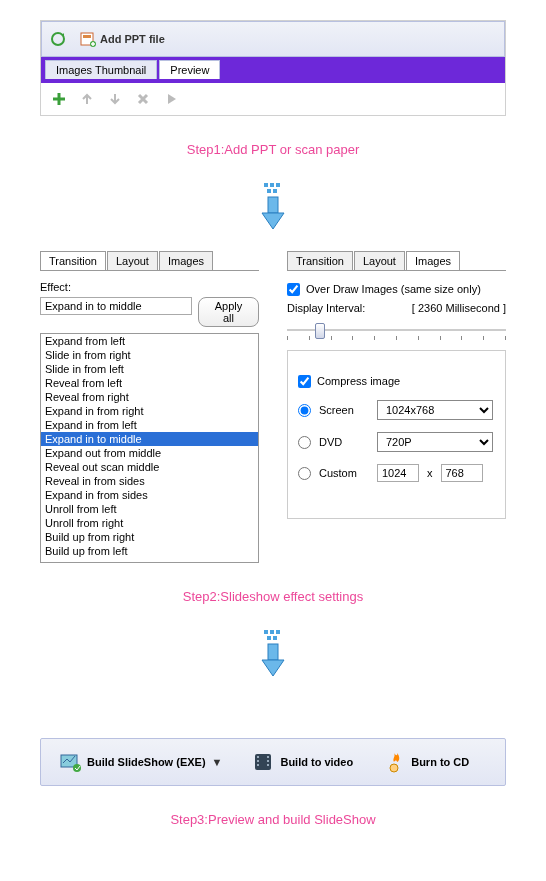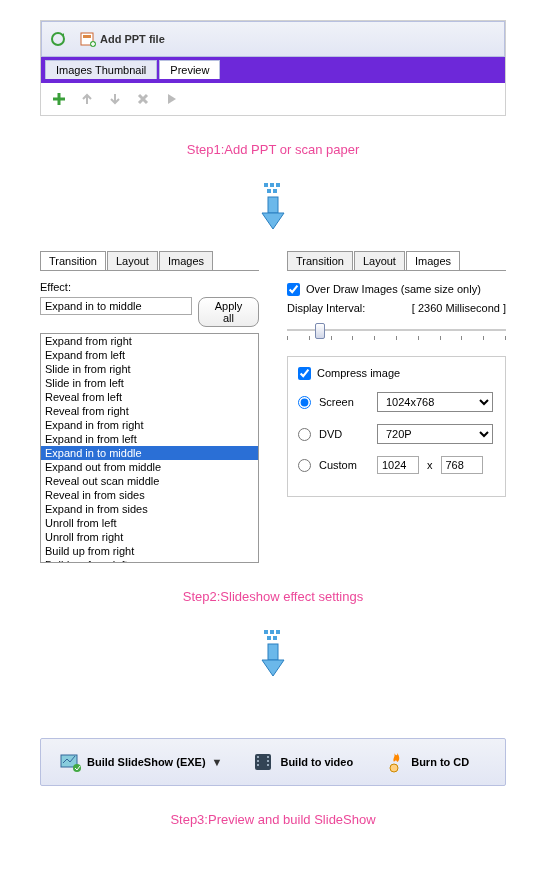--- a/index.html
+++ b/index.html
@@ -19,21 +19,21 @@
 .inner-tabs { display: flex; border-bottom: 1px solid #999; }
 .inner-tab { padding: 3px 8px; border: 1px solid #999; border-bottom: none; background: #f0f0f0; margin-right: 1px; cursor: pointer; }
 .inner-tab.active { background: #fff; }
 .label { margin: 10px 0 4px 0; }
 .row { display: flex; align-items: flex-start; gap: 6px; margin-bottom: 6px; }
 input.text-input { border: 1px solid #aaa; padding: 2px 4px; background: #fff; }
 .btn { border: 1px solid #999; background: linear-gradient(#fff,#eee); border-radius: 8px; padding: 2px 10px; cursor: pointer; }
 .listbox { border: 1px solid #999; height: 230px; overflow-y: scroll; background: #fff; }
 .listbox .item { padding: 1px 4px; cursor: pointer; white-space: nowrap; }
 .listbox .item.selected { background: #2a6fd6; color: #fff; }
-.group { border: 1px solid #ccc; padding: 10px 10px; margin-top: 16px; }
+.group { border: 1px solid #ccc; padding: 24px 10px; margin-top: 10px; }
 .slider { position: relative; height: 20px; margin: 4px 0 8px 0; }
 .slider-track { position:absolute; top:9px; left:0; right:0; height:2px; background:#ccc; }
 .slider-handle { position:absolute; top:3px; left:28px; width:10px; height:16px; background:linear-gradient(#fff,#d0d6e8); border:1px solid #7a8ab0; border-radius:2px; cursor:pointer; }
 .slider-ticks { position:absolute; bottom:0; left:0; right:0; display:flex; justify-content:space-between; }
 .slider-ticks span { width:1px; height:4px; background:#888; }
 select.combo { border: 1px solid #888; padding: 2px 4px; width: 116px; background:#fff; }
 .radio-row { display:flex; align-items:center; gap:8px; margin: 12px 0; }
 .build-bar { background: linear-gradient(#f0f2f8, #e2e6f4); border: 1px solid #b8c0e0; padding: 8px 12px; display:flex; align-items:flex-start; gap: 18px; border-radius:2px; }
 .build-btn { display:flex; align-items:center; gap:6px; font-weight:bold; cursor:pointer; padding:4px 6px; }
 .ico { width:16px; height:16px; display:inline-block; }
@@ -105,21 +105,20 @@
       <div class="inner-tab active">Transition</div>
       <div class="inner-tab">Layout</div>
       <div class="inner-tab">Images</div>
     </div>
     <div class="label">Effect:</div>
     <div class="row">
       <input class="text-input" style="flex: 1 1 0%;" value="Expand in to middle">
       <button class="btn">Apply all</button>
     </div>
     <div class="listbox" id="effects-list">
-        <div class="item">Expand from right</div>
         <div class="item">Expand from left</div>
         <div class="item">Slide in from right</div>
         <div class="item">Slide in from left</div>
         <div class="item">Reveal from left</div>
         <div class="item">Reveal from right</div>
         <div class="item">Expand in from right</div>
         <div class="item">Expand in from left</div>
         <div class="item selected">Expand in to middle</div>
         <div class="item">Expand out from middle</div>
         <div class="item">Reveal out scan middle</div>

